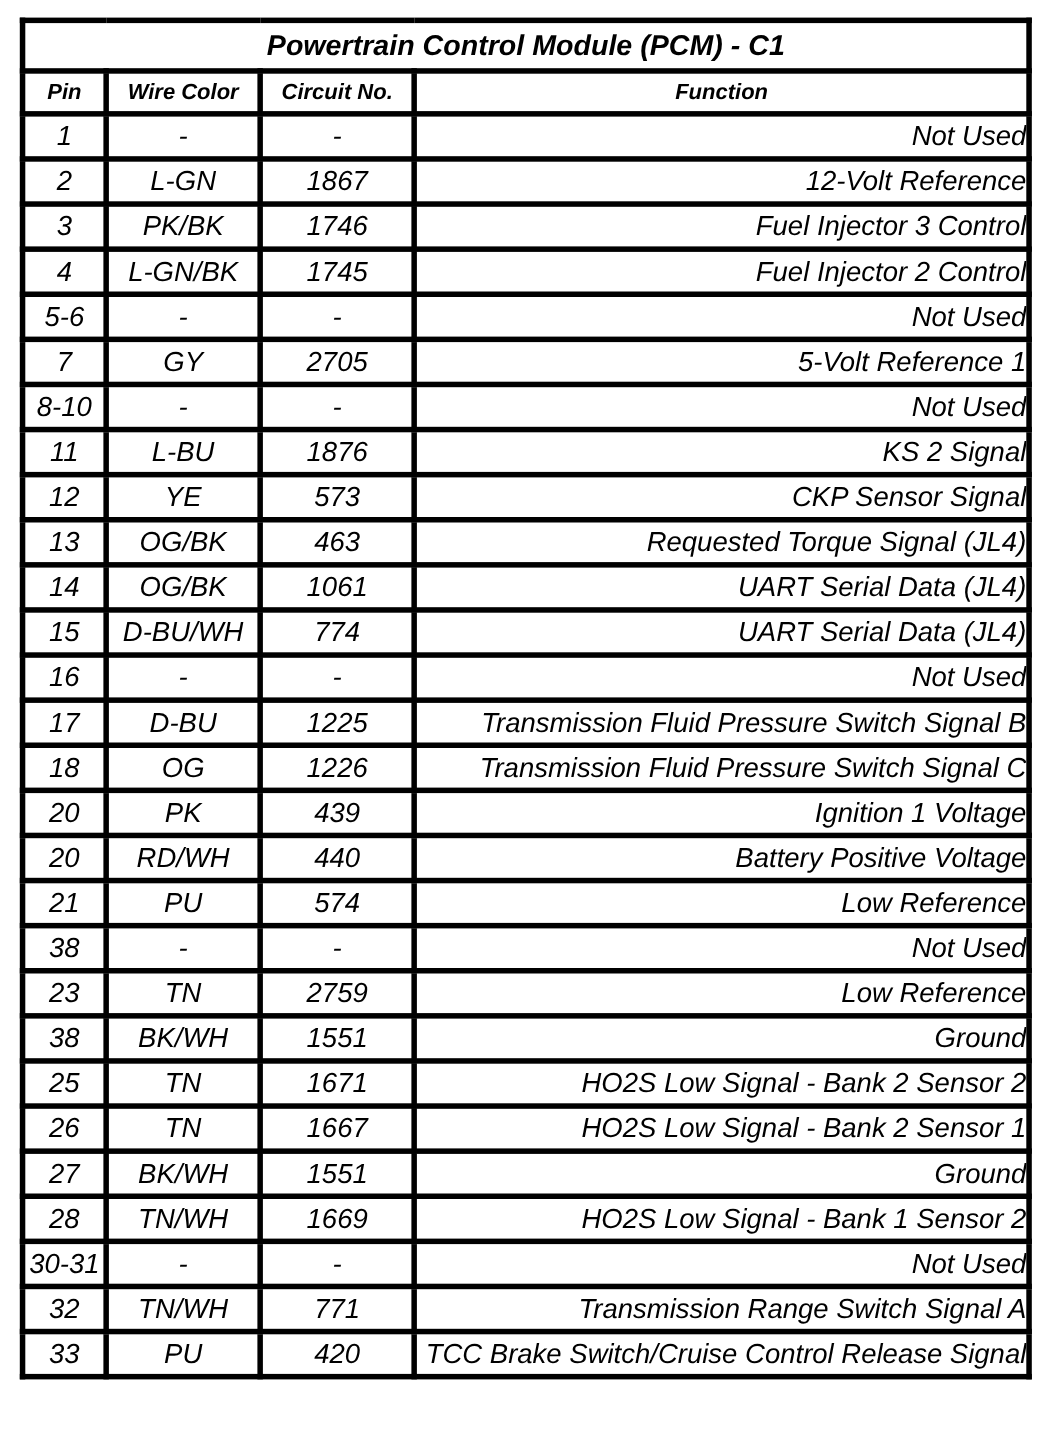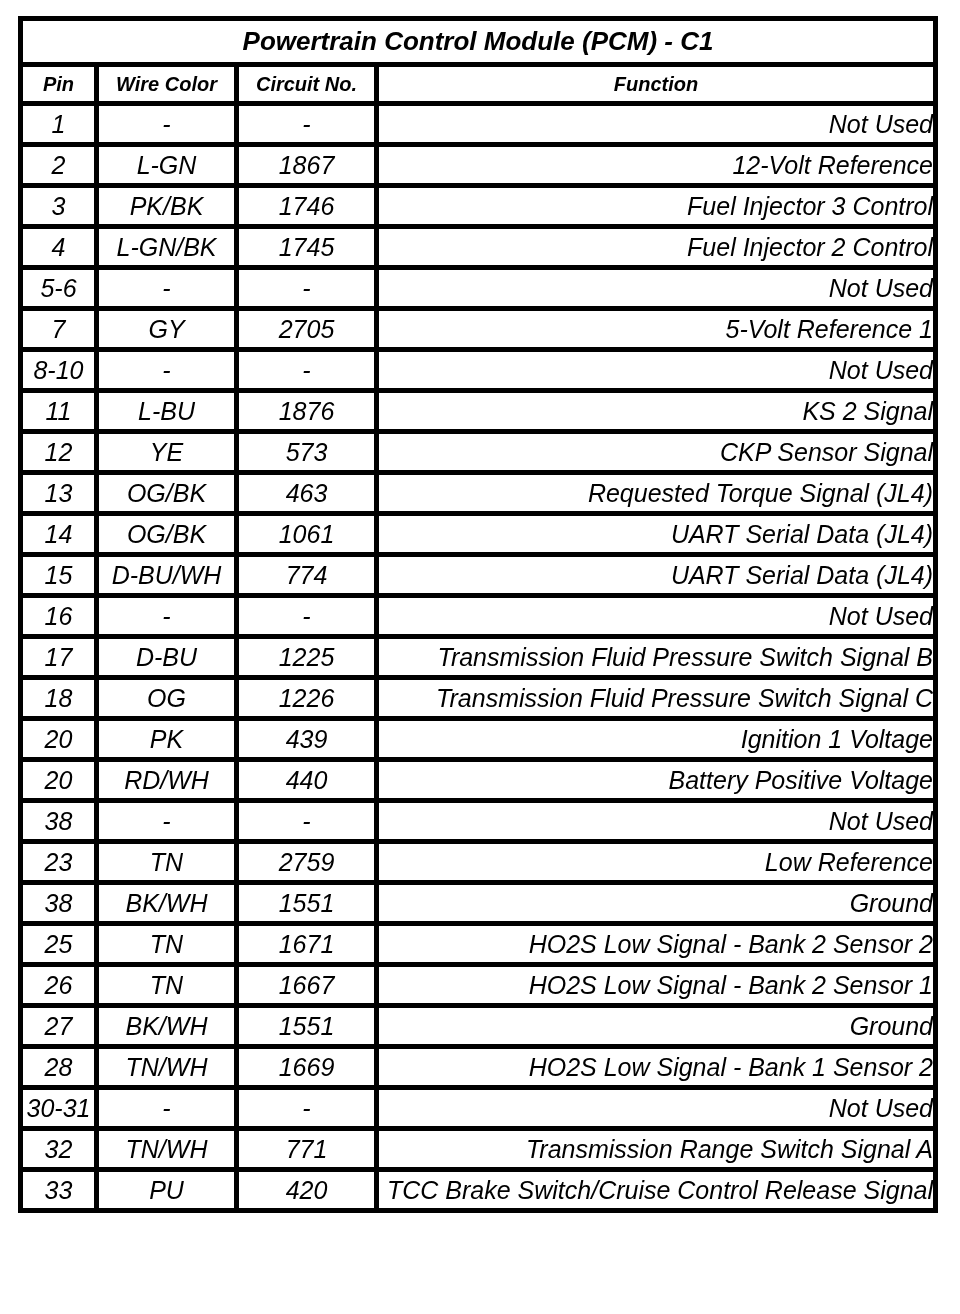--- a/index.html
+++ b/index.html
@@ -177,20 +177,26 @@
           <td class="ctr">439</td>
           <td class="fn">Ignition 1 Voltage</td>
         </tr>
         <tr class="data-row">
           <td class="ctr">20</td>
           <td class="ctr">RD/WH</td>
           <td class="ctr">440</td>
           <td class="fn">Battery Positive Voltage</td>
         </tr>
         <tr class="data-row">
+          <td class="ctr">21</td>
+          <td class="ctr">PU</td>
+          <td class="ctr">574</td>
+          <td class="fn">Low Reference</td>
+        </tr>
+        <tr class="data-row">
           <td class="ctr">38</td>
           <td class="ctr">-</td>
           <td class="ctr">-</td>
           <td class="fn">Not Used</td>
         </tr>
         <tr class="data-row">
           <td class="ctr">23</td>
           <td class="ctr">TN</td>
           <td class="ctr">2759</td>
           <td class="fn">Low Reference</td>

